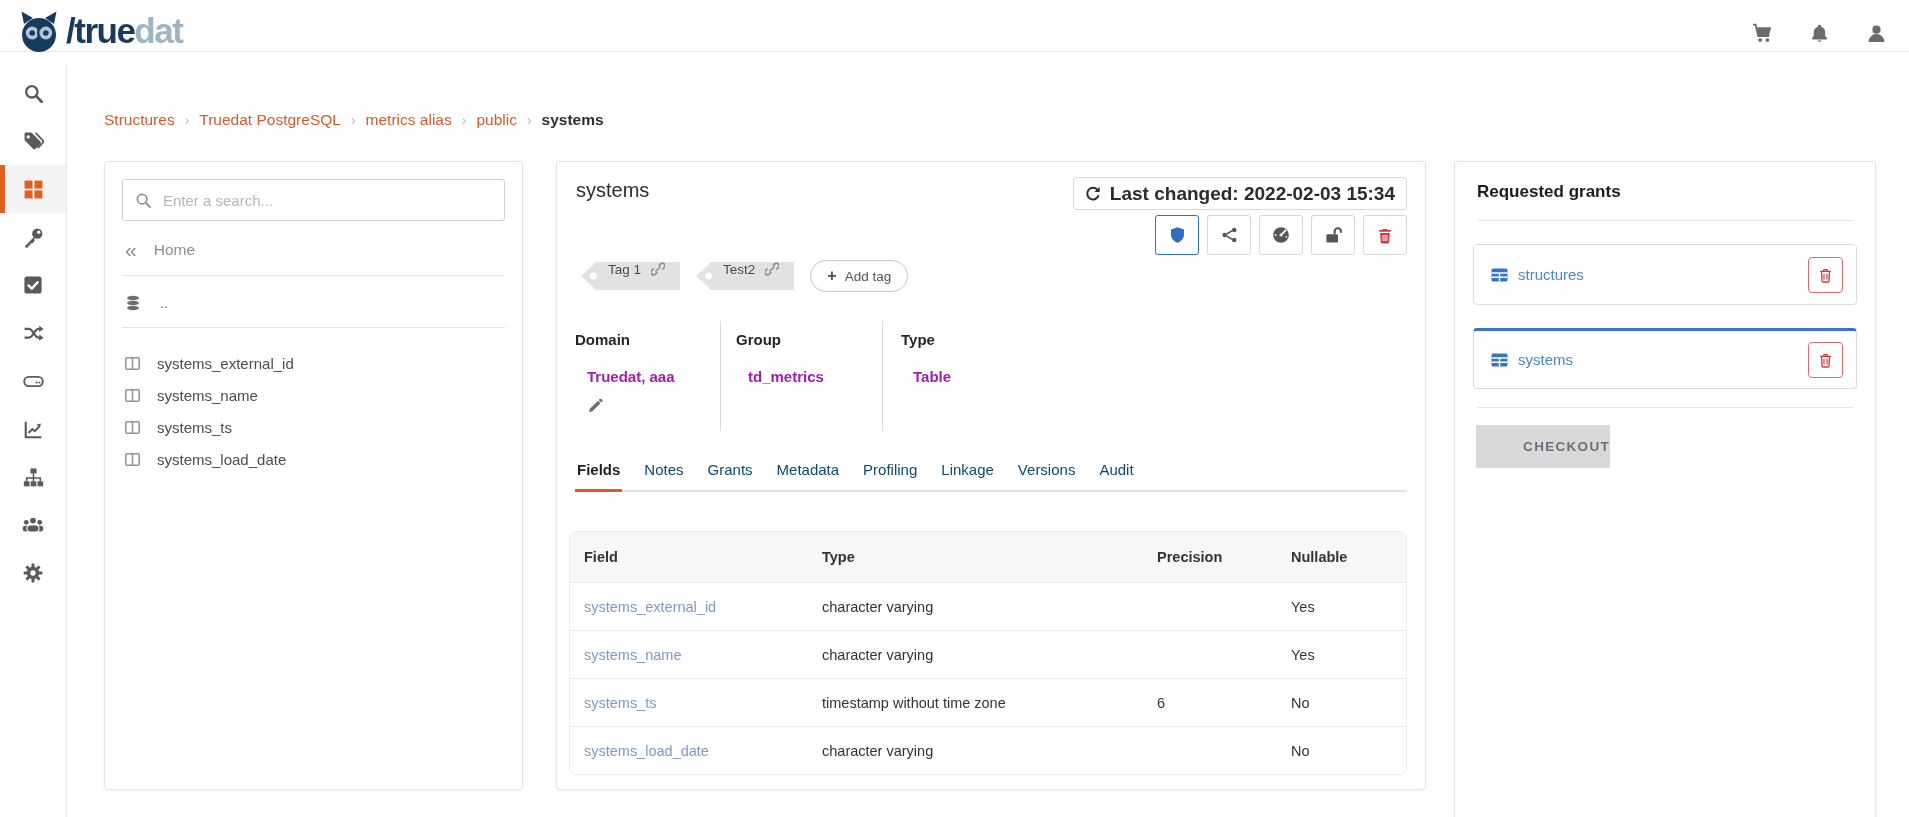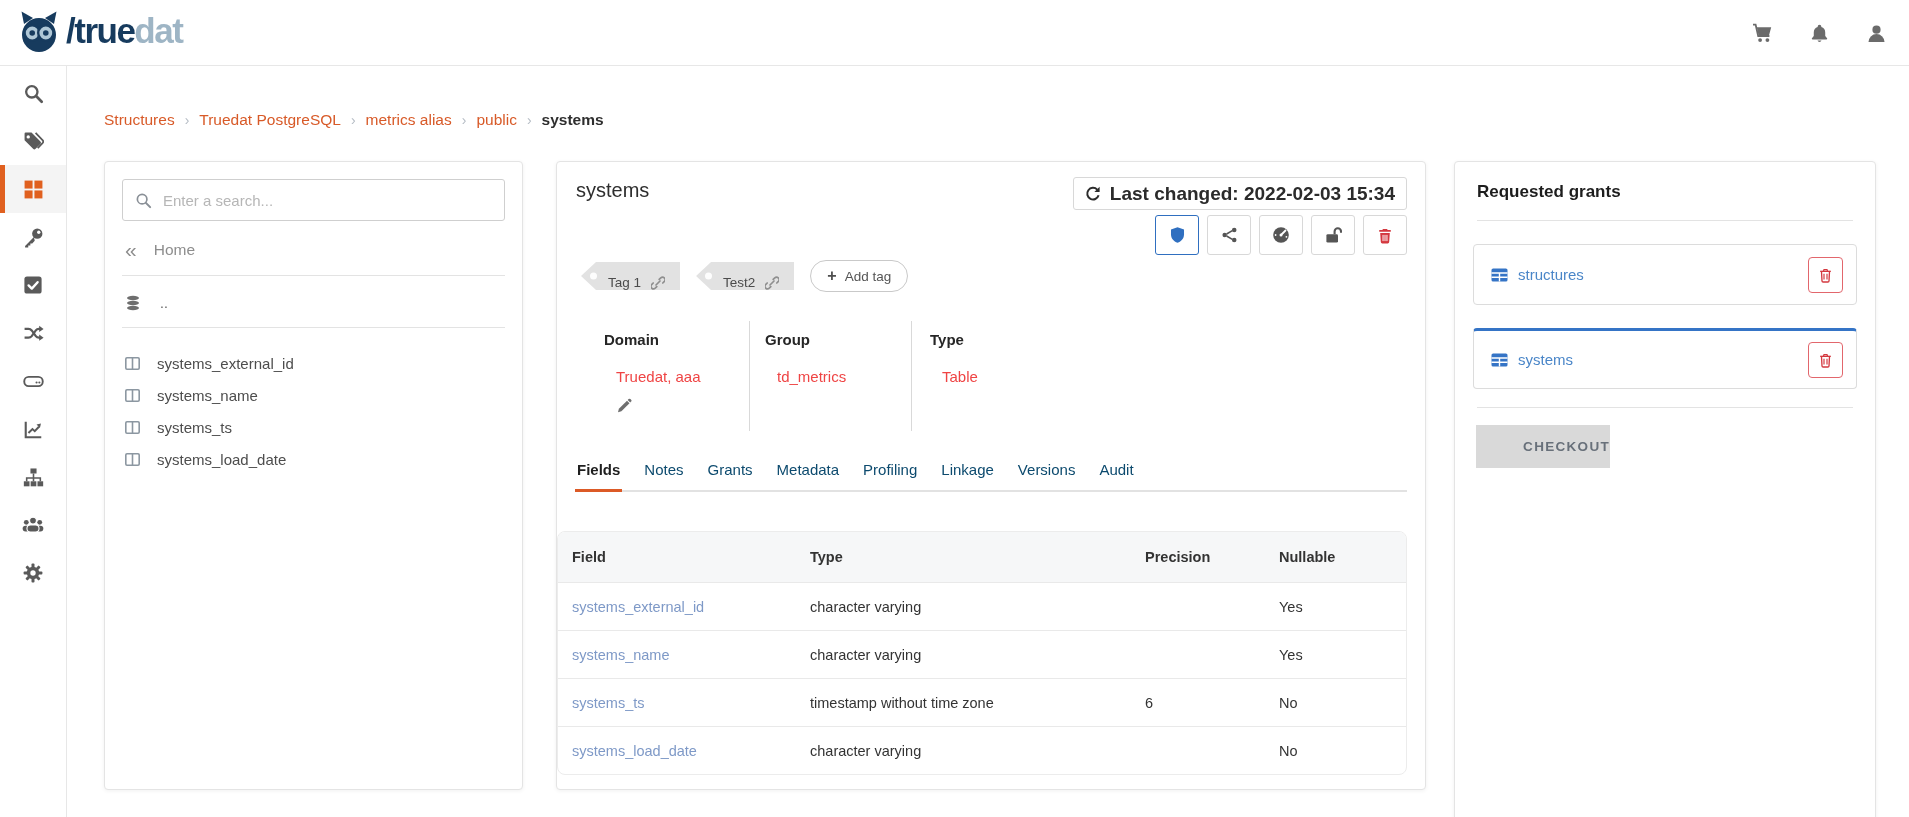--- a/index.html
+++ b/index.html
@@ -1,21 +1,21 @@
 <!DOCTYPE html>
 <html><head>
 <meta charset="utf-8">
 <style>
   * { margin:0; padding:0; box-sizing:border-box; }
   html,body { width:1909px; height:817px; }
   body { position:relative; background:#fff; font-family:"Liberation Sans","DejaVu Sans",sans-serif; color:#333; overflow:hidden; }
   svg { display:block; }
 
   
-  .topbar { position:absolute; left:0; top:0; width:1909px; height:66px; background:#fff; border-bottom:1px solid #e7e7e7; z-index:5; }
+  .topbar { position:absolute; left:0; top:0; width:1909px; height:52px; background:#fff; border-bottom:1px solid #e7e7e7; z-index:5; }
   .logo { position:absolute; left:16px; top:9px; display:flex; align-items:center; gap:4px; cursor:pointer; }
   .wordmark { font-size:35px; font-weight:700; letter-spacing:-1.5px; line-height:1; padding-bottom:4px; }
   .wm-dark { color:#173B5E; }
   .wm-light { color:#9EB5C5; }
   .topbar-icons { position:absolute; right:22px; top:0; height:66px; display:flex; align-items:center; gap:36px; color:#6b6b6b; }
   .topbar-icon { cursor:pointer; }
 
   
   .rail { position:absolute; left:0; top:66px; width:67px; height:751px; background:#fff; border-right:1px solid #e7e7e7; padding-top:3px; }
   .rail-item { position:relative; height:48px; display:flex; align-items:center; justify-content:center; color:#5a5a5a; cursor:pointer; }
@@ -49,46 +49,46 @@
   
   .main-title { position:absolute; left:19px; top:17px; font-size:20px; color:#2e2e2e; }
   .last-changed { position:absolute; top:15px; right:18px; height:33px; border:1px solid #d8d8d8; border-radius:3px; display:flex; align-items:center; gap:9px; padding:0 11px; font-size:19px; font-weight:700; color:#2b2b2b; cursor:pointer; }
   .actions { position:absolute; top:53px; right:18px; display:flex; gap:8px; }
   .action-btn { width:44px; height:40px; background:#fff; border:1px solid #d8d8d8; border-radius:3px; display:flex; align-items:center; justify-content:center; color:#555; cursor:pointer; }
   .action-btn.primary { border-color:#2F6FC0; color:#2F6FC0; }
   .action-btn.danger { color:#D4383F; }
 
   
   .tags-row { position:absolute; left:24px; top:98px; display:flex; align-items:center; gap:16px; }
-  .tag-chip { position:relative; height:28px; background:#e2e2e2; display:flex; align-items:flex-end; gap:10px; padding:0 15px 0 27px; font-size:13.5px; color:#4b4b4b;
+  .tag-chip { position:relative; height:28px; background:#e2e2e2; display:flex; align-items:flex-start; gap:10px; padding:0 15px 0 27px; font-size:13.5px; color:#4b4b4b;
               clip-path:polygon(15px 0, 100% 0, 100% 100%, 15px 100%, 0 50%); cursor:pointer; }
   .tag-chip::before { content:""; position:absolute; left:9px; top:50%; transform:translateY(-50%); width:7px; height:7px; background:#fdfdfd; border-radius:50%; }
   .link-icon { color:#8f8f8f; }
   .add-tag-btn { height:32px; border:1px solid #c9c9c9; border-radius:17px; background:#fff; display:flex; align-items:center; gap:8px; padding:0 16px; font-size:13.5px; color:#555; cursor:pointer; font-family:inherit; }
   .plus-glyph { font-size:16px; font-weight:700; color:#4e4e4e; line-height:1; }
 
   
-  .props { position:absolute; left:18px; right:18px; top:159px; height:110px; display:flex;margin-left:29px; }
+  .props { position:absolute; left:18px; right:18px; top:159px; height:110px; display:flex; }
   .prop-col { padding-top:10px; }
   .prop-col.c1 { width:145px; }
   .prop-col.c2 { width:162px; border-left:1px solid #d9d9d9; padding-left:15px; }
   .prop-col.c3 { flex:1; border-left:1px solid #d9d9d9; padding-left:18px; }
   .prop-label { font-size:15px; font-weight:700; color:#262626; }
-  .prop-value { margin-top:20px; font-size:15px; color:#ef4444; padding-left:12px; }
+  .prop-value { margin-top:20px; font-size:15px; color:#a21caf; padding-left:12px;font-weight:bold; }
   .prop-col.c1 .prop-value { padding-left:12px; }
   .edit-pencil { margin:13px 0 0 12px; color:#6f6f6f; cursor:pointer; width:16px; }
 
   
   .tabs { position:absolute; left:18px; right:18px; top:299px; display:flex; gap:20px; border-bottom:2px solid #e2e2e2; }
   .tab { position:relative; padding:0 2px 12px; font-size:15px; color:#0c4a6e; cursor:pointer; }
   .tab.active { color:#1f1f1f; font-weight:700; }
   .tab.active::after { content:""; position:absolute; left:0; right:0; bottom:-2px; height:3px; background:#DC5A26; }
 
   
-  .fields-table { position:absolute; left:0; right:18px; top:369px; border:1px solid #ececec; border-radius:8px; overflow:hidden; }
+  .fields-table { position:absolute; left:12px; right:18px; top:369px; border:1px solid #ececec; border-radius:8px; overflow:hidden; }
   .t-row { display:grid; grid-template-columns:238px 335px 134px 1fr; align-items:center; height:48px; border-top:1px solid #e9e9e9; font-size:14.5px; }
   .t-row.t-head { height:50px; background:#f6f7f8; border-top:none; font-weight:700; color:#2e2e2e; }
   .t-cell { padding-left:14px; color:#333; }
   .t-link { color:#7E99C7; cursor:pointer; }
 
   
   .grants-title { margin:20px 22px 0; font-size:17px; font-weight:700; color:#1d1d1d; }
   .g-divider { height:1px; background:#e3e3e3; margin:18px 22px 0; }
   .grant-card { margin:23px 18px 0; height:61px; border:1px solid #dcdcdc; border-radius:4px; display:flex; align-items:center; padding:0 13px 0 17px; background:#fff; }
   .grant-card.highlighted { border-top:3px solid #3574C6; }

